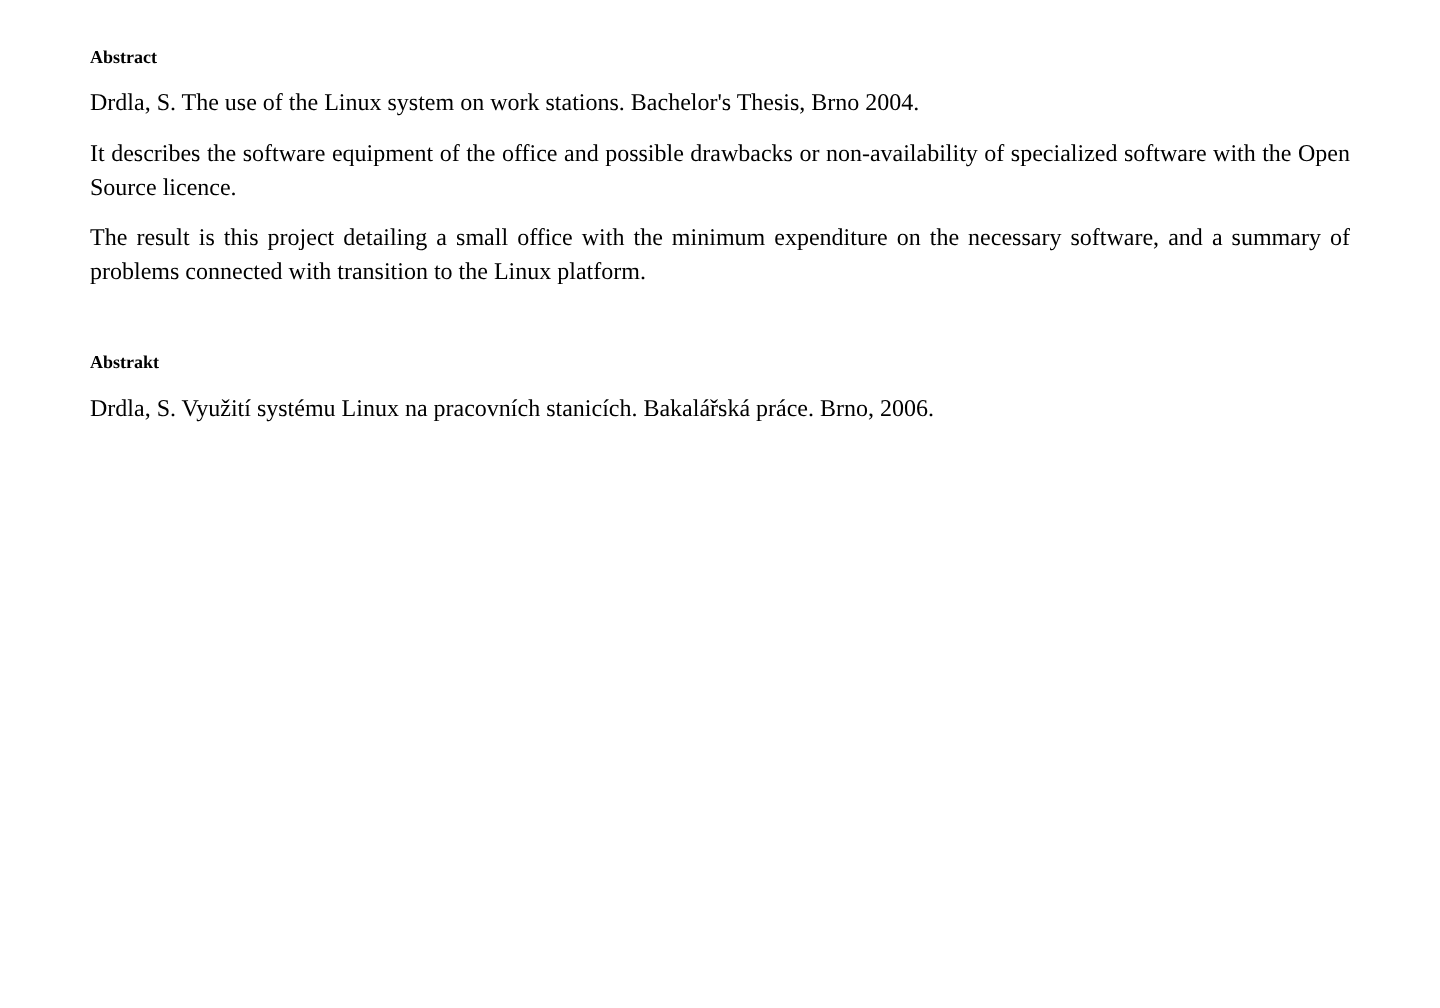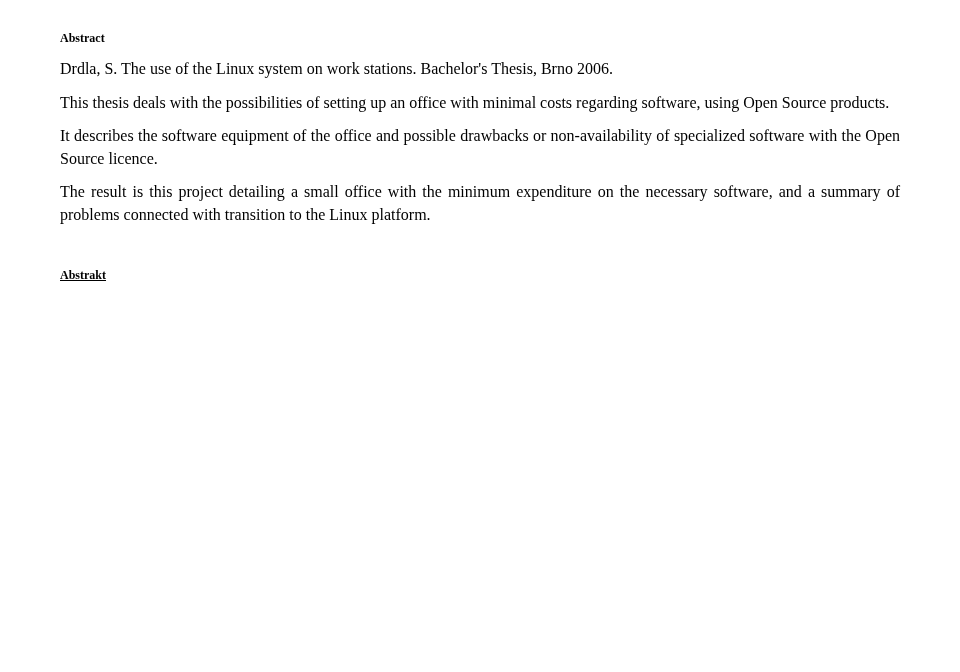--- a/index.html
+++ b/index.html
@@ -29,31 +29,30 @@
       margin-bottom: 10px;
       text-align: justify;
     }
 
     .abstract-section {
       margin-bottom: 40px;
     }
 
     .abstrakt-section {
       margin-top: 10px;
-      text-decoration: underline;
     }
   </style>
 </head>
 <body>
 
 <div class="abstract-section">
   <div class="section-heading">Abstract</div>
 
-  <p class="paragraph">Drdla, S. The use of the Linux system on work stations. Bachelor's Thesis, Brno 2006.</p>
-  <p class="paragraph">This thesis deals with the possibilities of setting up an office with minimal costs regarding software, using Open Source products.</p>
+  <p class="paragraph">Drdla, S. The use of the Linux system on work stations. Bachelor's Thesis, Brno 2004.</p>
   <p class="paragraph">It describes the software equipment of the office and possible drawbacks or non-availability of specialized software with the Open Source licence.</p>
   <p class="paragraph">The result is this project detailing a small office with the minimum expenditure on the necessary software, and a summary of problems connected with transition to the Linux platform.</p>
 </div>
 
 <div class="abstrakt-section">
   <div class="section-heading">Abstrakt</div>
 
+  <p class="paragraph">Drdla, S. Využití systému Linux na pracovních stanicích. Bakalářská práce. Brno, 2006.</p>
 </div>
 
 </body></html>

